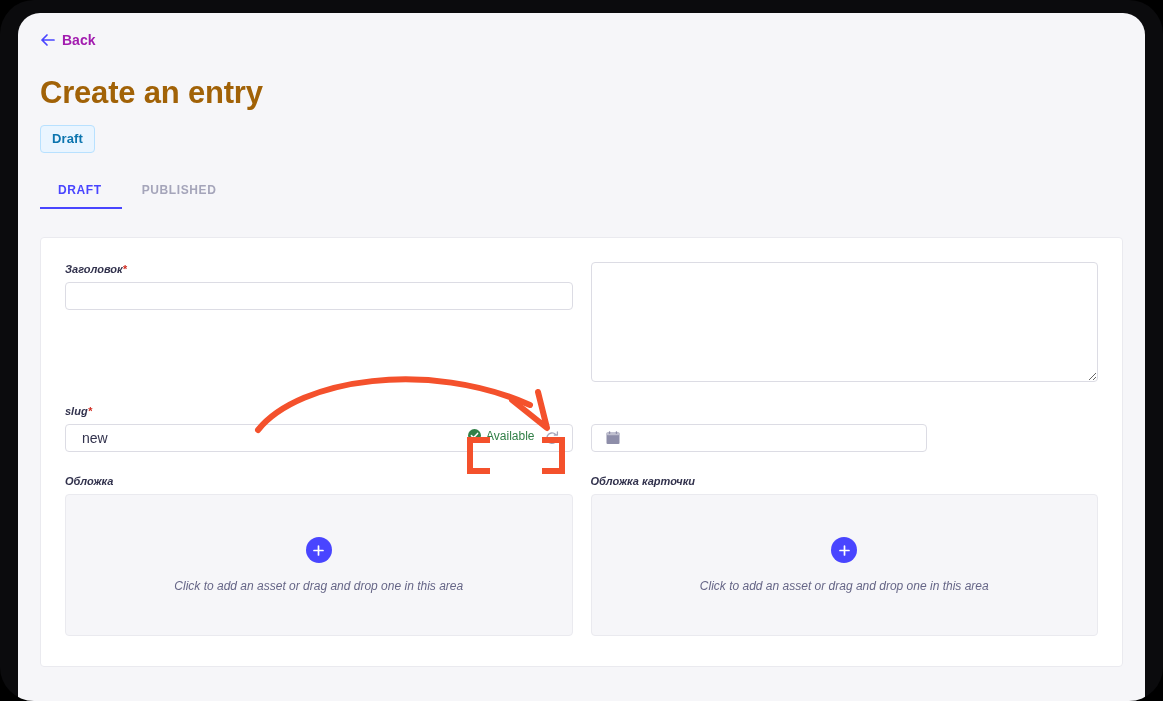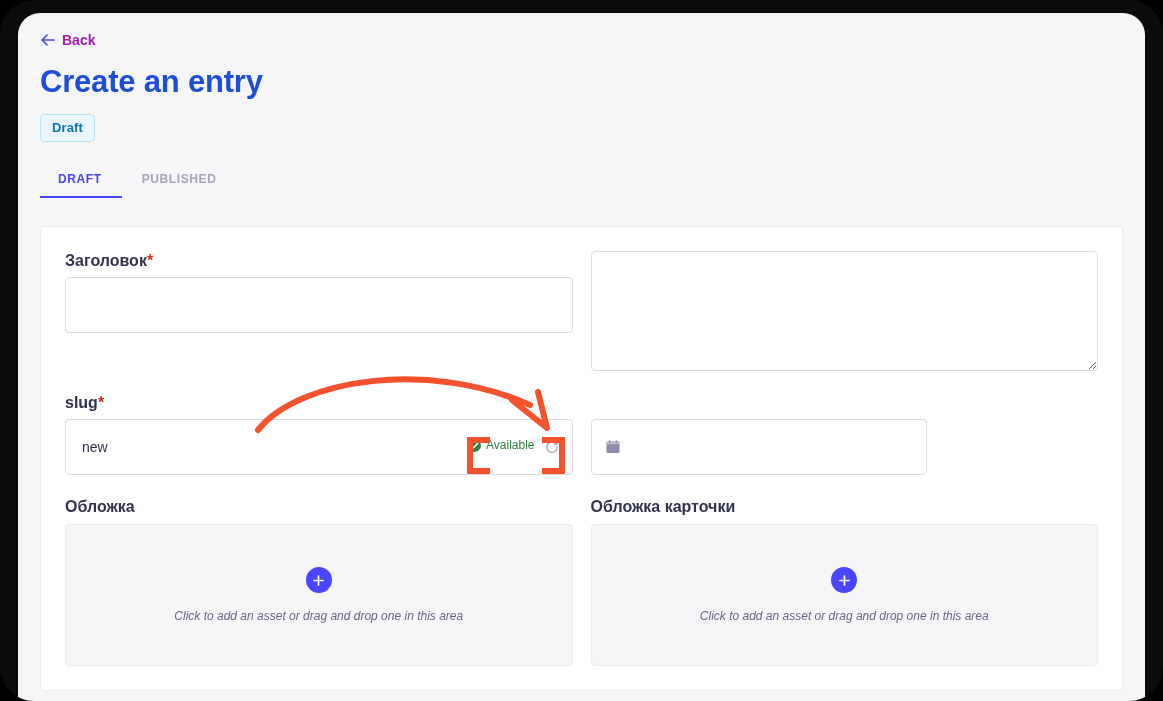--- a/index.html
+++ b/index.html
@@ -53,24 +53,24 @@
   }
   .back-arrow {
     display: inline-block;
     width: 15px;
     height: 14px;
     position: relative;
   }
   .back-arrow svg { display: block; }
 
   .page-title {
-    margin-top: 13px;
+    margin-top: 24px;
     font-size: 31px;
     font-weight: 700;
-    color: #1d4ed8;
+    color: #a16207;
     letter-spacing: -0.2px;
     line-height: 1.15;
   }
 
   .status-badge {
     display: inline-block;
     margin-top: 14px;
     padding: 5px 11px 6px 11px;
     background: #eaf5ff;
     border: 1px solid #b8e1ff;
@@ -124,31 +124,32 @@
 
   .form-grid {
     display: grid;
     grid-template-columns: 1fr 1fr;
     column-gap: 18px;
     row-gap: 22px;
   }
 
   .field-label {
     display: block;
-    font-size: 16px;
+    font-size: 11px;
     font-weight: 700;
     color: #32324d;
     margin-bottom: 6px;
     line-height: 1.3;
+    font-style: italic;
   }
   .req { color: #d02b20; font-weight: 700; }
 
   .text-input {
     width: 100%;
-    height: 56px;
+    height: 28px;
     border: 1px solid #dcdce4;
     border-radius: 4px;
     background: #ffffff;
     font-size: 14px;
     color: #32324d;
     padding: 0 16px;
     font-family: "Liberation Sans", sans-serif;
     outline: none;
   }
   .text-input::placeholder { color: #8e8ea9; }

